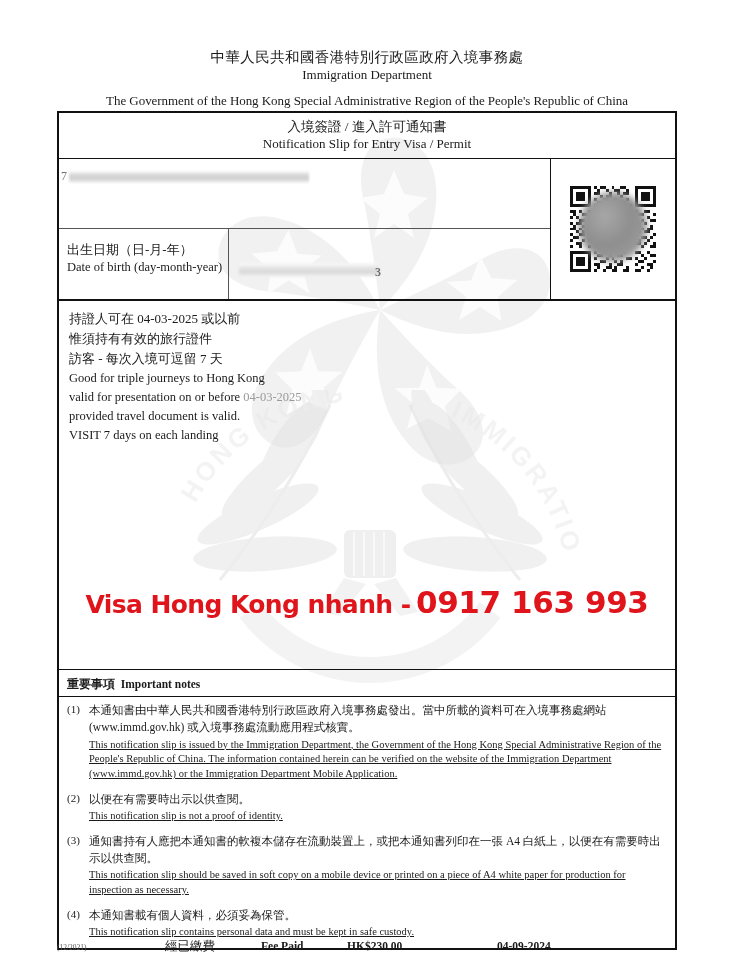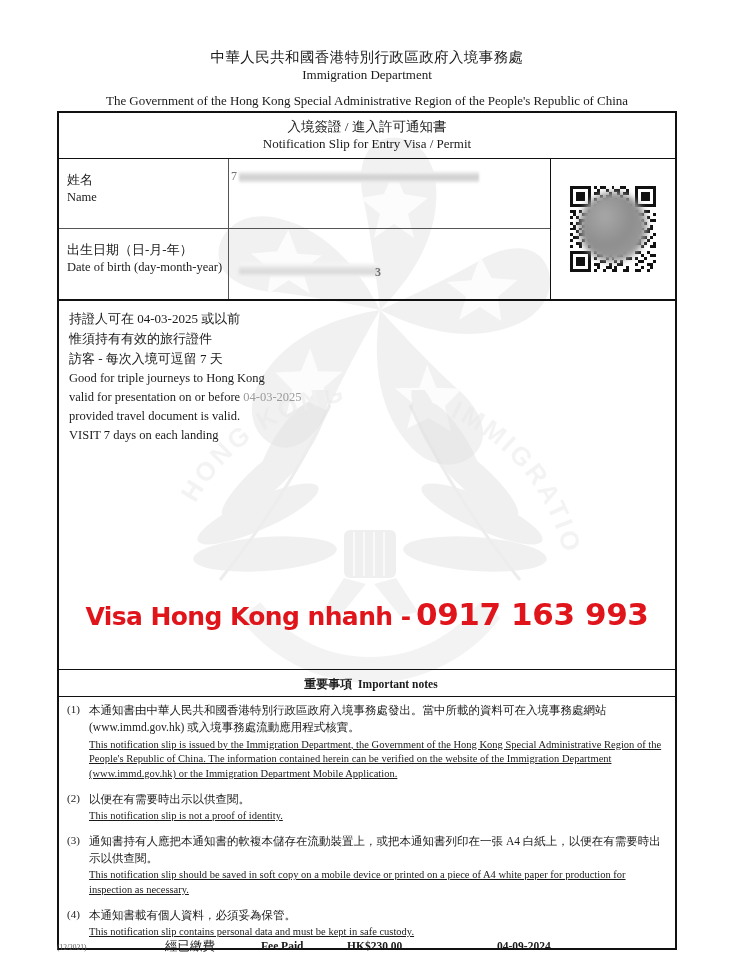--- a/index.html
+++ b/index.html
@@ -176,21 +176,21 @@
     padding: 8px 0 0 10px;
     font-size: 12.5px;
     line-height: 1.52;
   }
   .validity .cn-line { font-size: 13px; }
   .validity .faded { color: #9a9a9a; }
 
   
   .promo {
     position: absolute;
-    left: 0; top: 596px;
+    left: 0; top: 584px;
     width: 734px;
     text-align: center;
     font-family: "DejaVu Sans", sans-serif;
     font-weight: bold;
     color: #e0151b;
     z-index: 5;
     white-space: nowrap;
   }
   .promo .p-text { font-size: 25px; letter-spacing: -.6px; }
   .promo .p-phone { font-size: 31px; letter-spacing: -.4px; }
@@ -202,21 +202,20 @@
     font-size: 11px;
     line-height: 1.42;
   }
   .notes-head {
     font-weight: bold;
     padding: 2px 0 3px 0;
     border-bottom: 1px solid #111;
     margin: 0 -8px 5px -8px;
     padding-left: 8px;
     font-size: 11.5px;
-    text-align: center;
   }
   .notes-head .cn { font-size: 12px; }
   .note-item {
     display: flex;
     margin-bottom: 9px;
   }
   .note-num {
     width: 22px;
     flex: none;
     font-size: 11px;
@@ -333,24 +332,20 @@
 
     <div class="slip-title">
       <div class="slip-title-cn">入境簽證 / 進入許可通知書</div>
       <div class="slip-title-en">Notification Slip for Entry Visa / Permit</div>
     </div>
 
     <div class="id-grid">
       <div class="id-left">
 
         <div class="id-row first">
-          <div class="id-label">
-            <div class="cn">姓名</div>
-            <div>Name</div>
-          </div>
           <div class="id-value">
             <span class="ghost-char" style="left:2px; top:10px;">7</span>
             <span class="redact-name"></span>
           </div>
         </div>
 
         <div class="id-row">
           <div class="id-label">
             <div class="cn">出生日期（日-月-年）</div>
             <div>Date of birth (day-month-year)</div>

